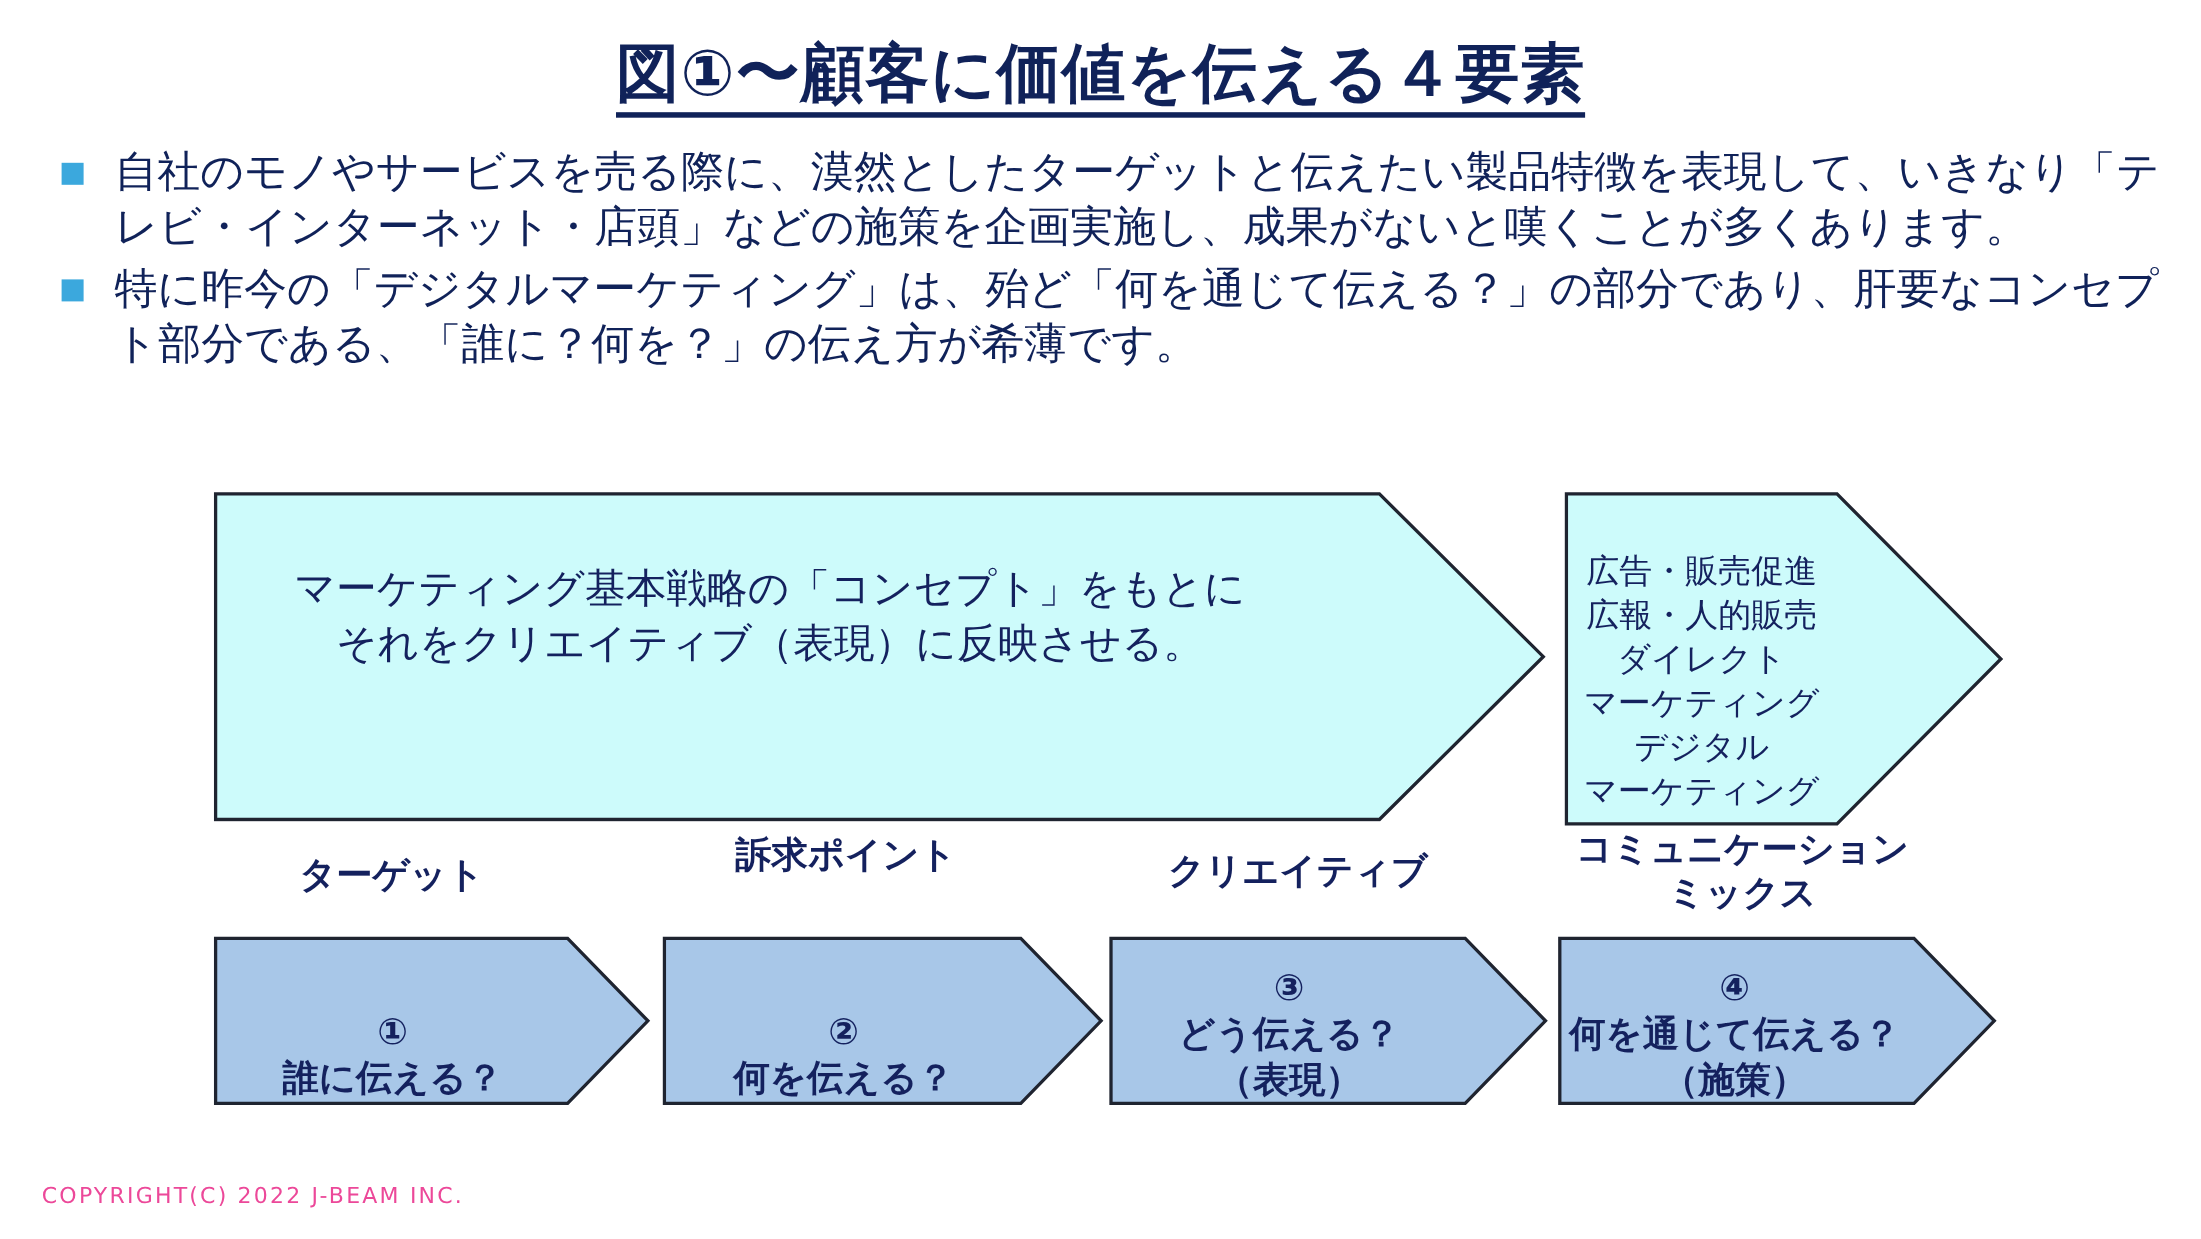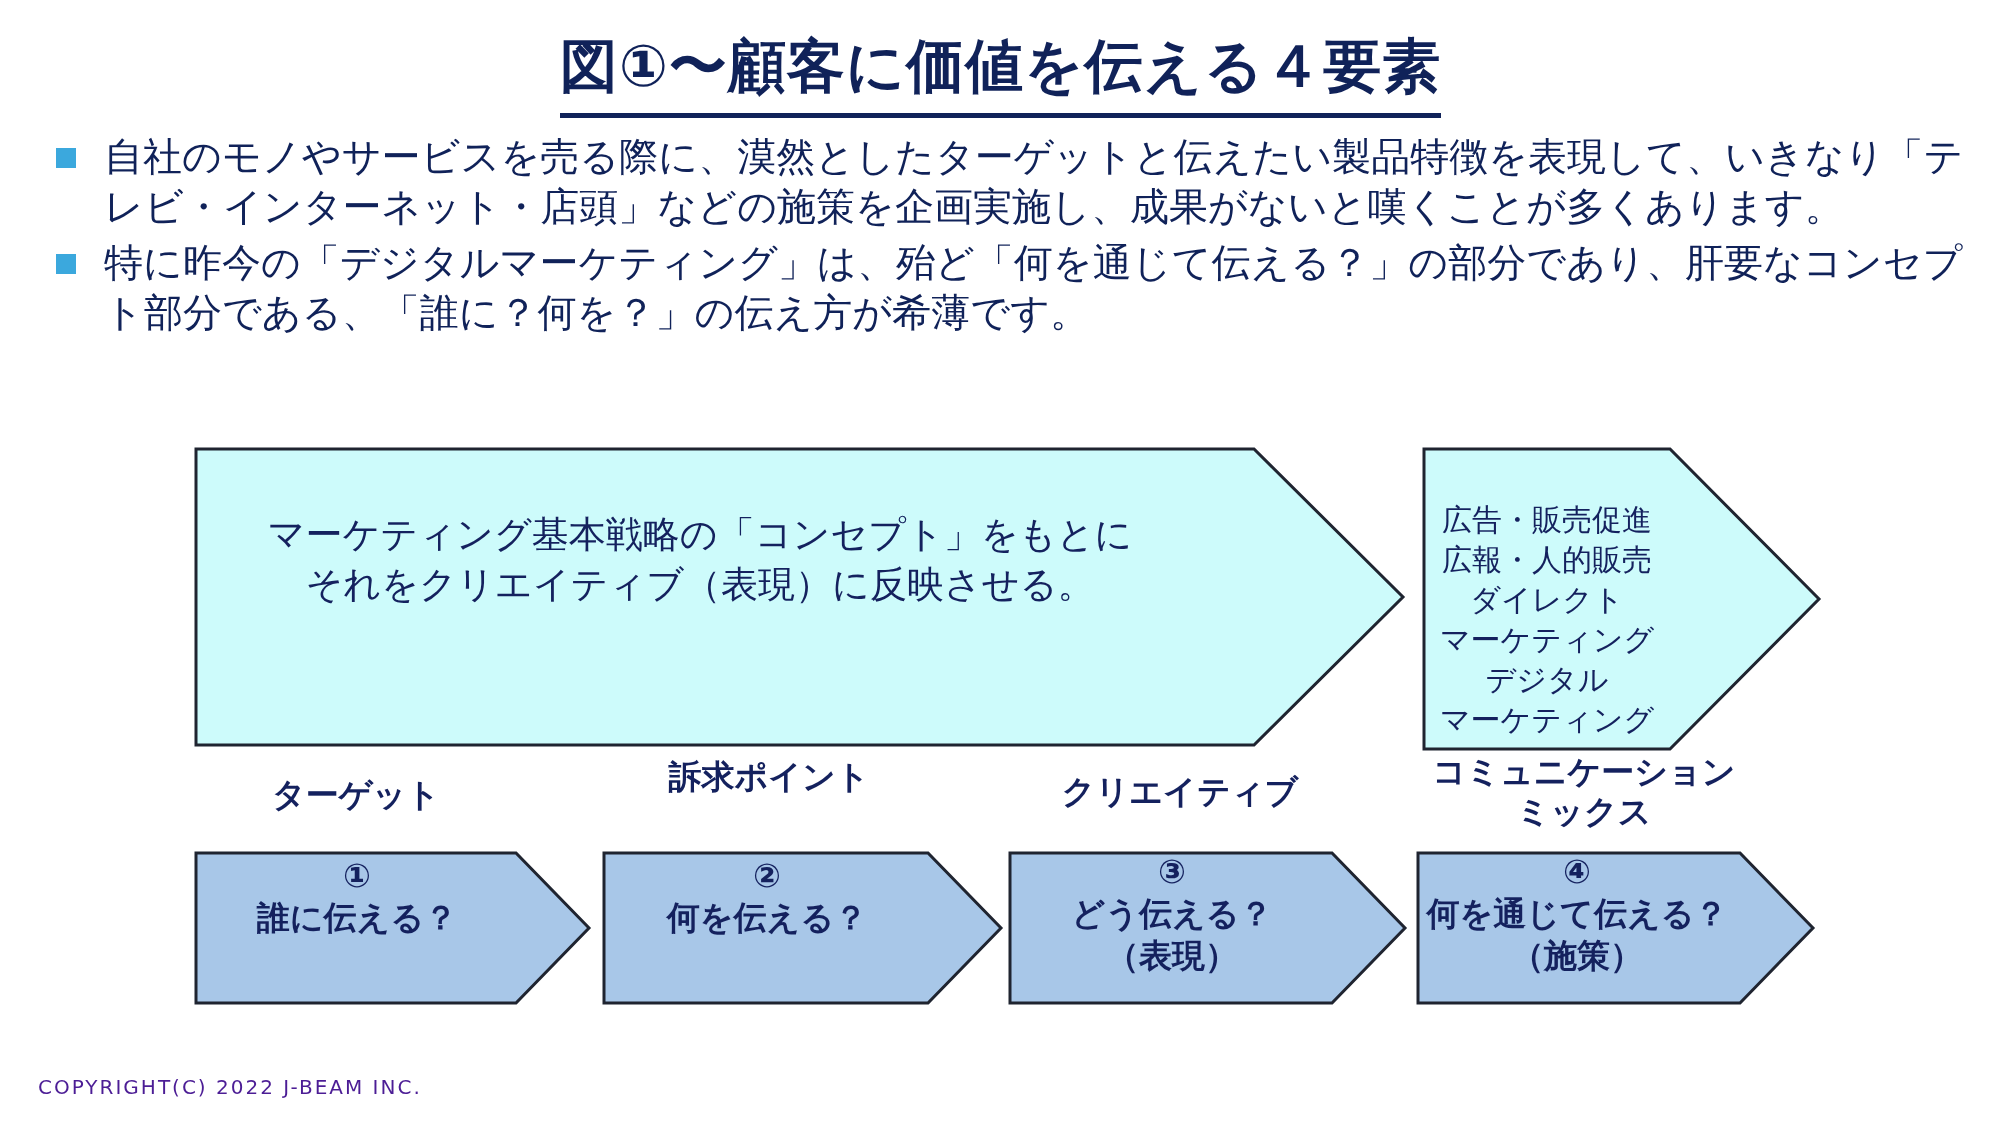--- a/index.html
+++ b/index.html
@@ -24,21 +24,21 @@
     width: 2001px;
     text-align: center;
     font-size: 58px;
     font-weight: bold;
     letter-spacing: 1px;
     color: #102259;
     white-space: nowrap;
   }
   .slide-title .underlined {
     border-bottom: 5px solid #102259;
-    padding-bottom: 15px;
+    padding-bottom: 3px;
   }
 
   
   .bullets {
     position: absolute;
     top: 132px;
     left: 56px;
     width: 1918px;
   }
   .bullet-row {
@@ -77,21 +77,21 @@
   .shape {
     position: absolute;
   }
   .shape svg { display: block; }
 
   .shape-label {
     position: absolute;
     display: flex;
     flex-direction: column;
     align-items: center;
-    justify-content: flex-start;
+    justify-content: flex-end;
     text-align: center;
     color: #13205c;
     pointer-events: none;
   }
 
   .big-arrow-text {
     font-size: 37px;
     line-height: 50px;
     color: #14215e;
   }
@@ -122,21 +122,21 @@
     color: #14215e;
   }
 
   
   .footer {
     position: absolute;
     left: 38px;
     top: 1075px;
     font-size: 20px;
     letter-spacing: 2px;
-    color: #4c1d95;
+    color: #ec4899;
     font-family: "DejaVu Sans", sans-serif;
   }
 </style>
 </head>
 <body>
 
 <div class="slide-title">
   <span class="underlined">図①〜顧客に価値を伝える４要素</span>
 </div>
 

